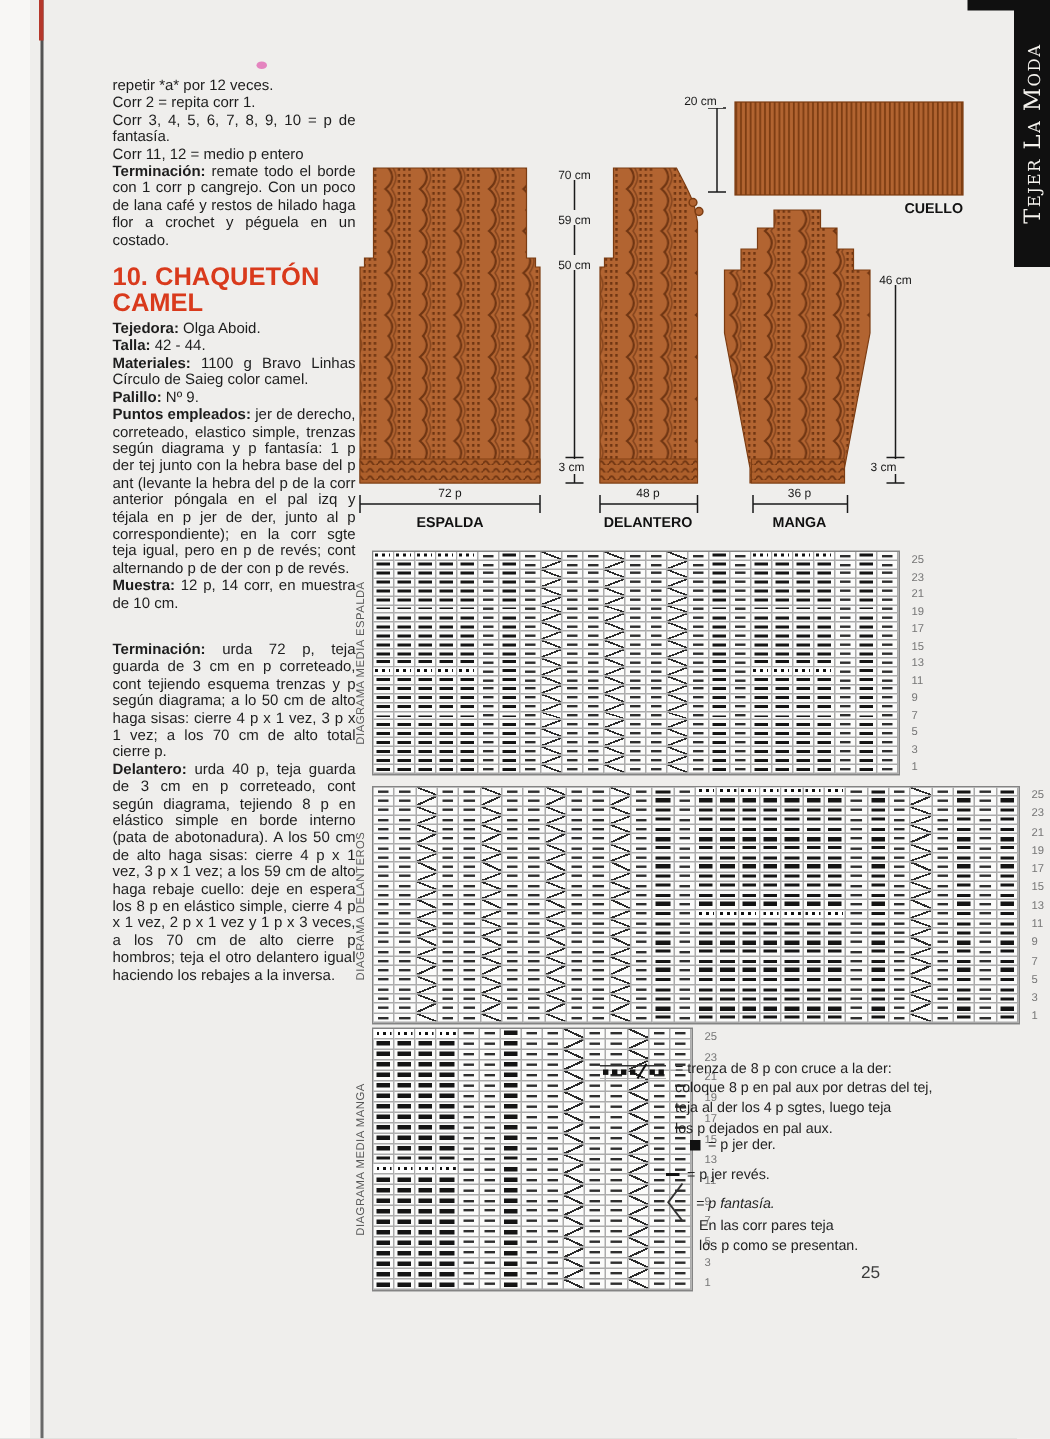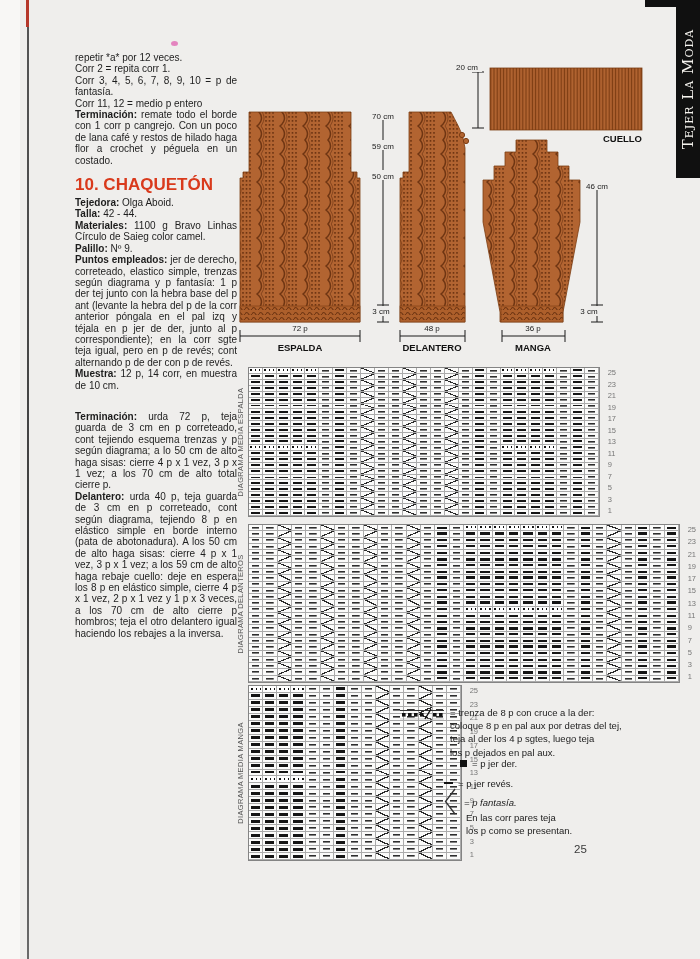--- a/index.html
+++ b/index.html
@@ -66,20 +66,21 @@
   <div class="abs lcol">
     <div>
         <p>repetir *a* por 12 veces.</p>
         <p>Corr 2 = repita corr 1.</p>
         <p>Corr 3, 4, 5, 6, 7, 8, 9, 10 = p de fantasía.</p>
         <p>Corr 11, 12 = medio p entero</p>
         <p><b>Terminación: </b>remate todo el borde con 1 corr p cangrejo. Con un poco de lana café y restos de hilado haga flor a crochet y péguela en un costado.</p>
       </div>
     <h2 class="h-red">
       <div>10. CHAQUETÓN</div>
+      <div>CAMEL</div>
     </h2>
     <div>
         <p><b>Tejedora: </b>Olga Aboid.</p>
         <p><b>Talla: </b>42 - 44.</p>
         <p><b>Materiales: </b>1100 g Bravo Linhas Círculo de Saieg color camel.</p>
         <p><b>Palillo: </b>Nº 9.</p>
         <p><b>Puntos empleados: </b>jer de derecho, correteado, elastico simple, trenzas según diagrama y p fantasía: 1 p der tej junto con la hebra base del p ant (levante la hebra del p de la corr anterior póngala en el pal izq y téjala en p jer de der, junto al p correspondiente); en la corr sgte teja igual, pero en p de revés; cont alternando p de der con p de revés.</p>
         <p><b>Muestra: </b>12 p, 14 corr, en muestra de 10 cm.</p>
       </div>
     <div class="confeccion">

